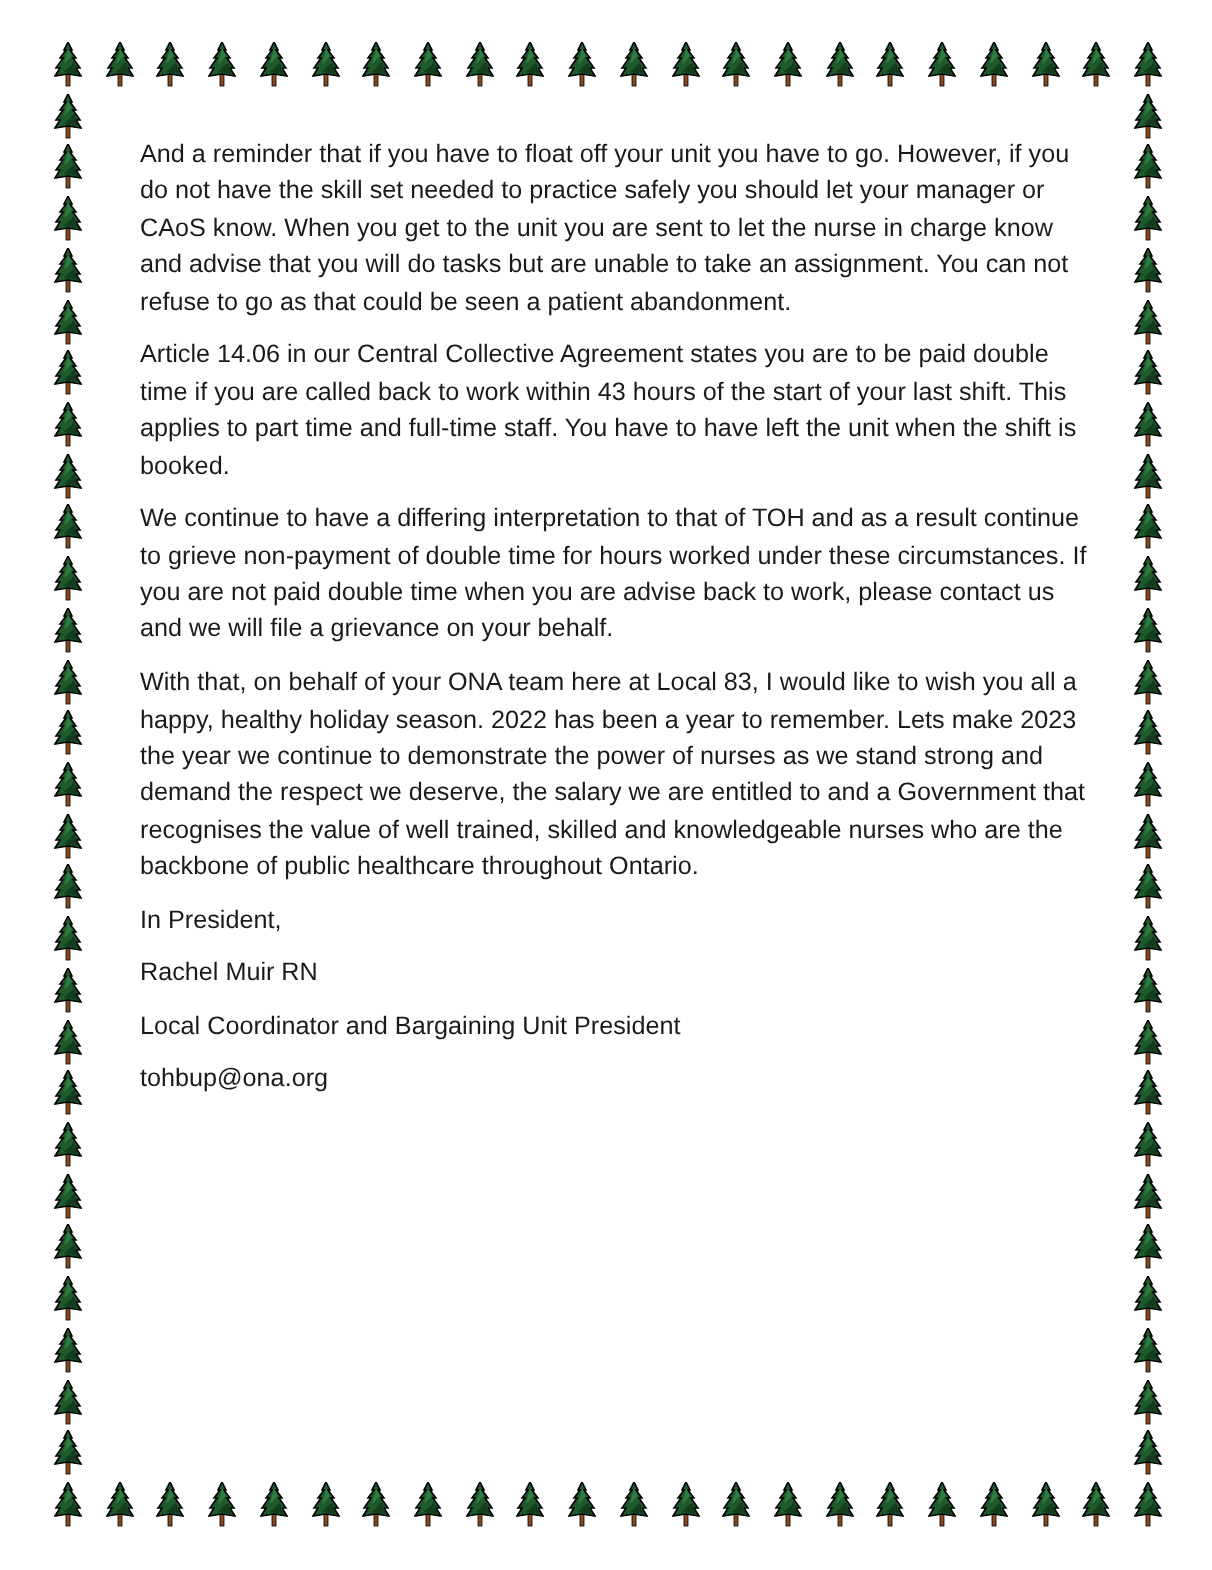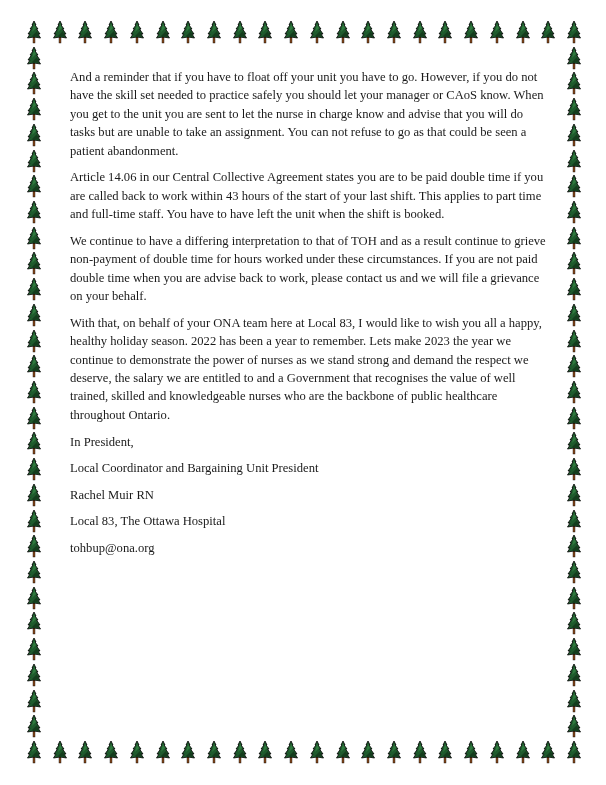--- a/index.html
+++ b/index.html
@@ -2,21 +2,21 @@
 <html><head>
 <meta charset="utf-8">
 <style>
   html, body { margin: 0; padding: 0; background: #ffffff; }
   body { width: 606px; height: 785px; position: relative; overflow: hidden; }
   .page { position: absolute; left: 0; top: 0; width: 606px; height: 785px; background: #fff; }
   .border { position: absolute; left: 0; top: 0; width: 606px; height: 785px; }
   .tree { position: absolute; width: 14px; height: 23px; }
   .content {
     position: absolute; left: 70px; top: 68px; width: 480px;
-    font-family: Liberation Serif, serif; font-size: 12.6px; color: #1a1a1a;
+    font-family: Liberation Sans, sans-serif; font-size: 12.6px; color: #1a1a1a;
     line-height: 18.4px;
   }
   .content p { margin: 0 0 8.3px 0; }
   .sig p { margin: 0 0 8.1px 0; }
   .logo { position: absolute; left: 158px; top: 638px; width: 310px; height: 40px; }
   .logo-text {
     position: absolute; left: 70px; top: 8px;
     font-family: "Liberation Sans", sans-serif; font-weight: bold; font-size: 17.5px;
     color: #a6195e; letter-spacing: -0.2px; white-space: nowrap;
     transform: scaleX(0.9); transform-origin: left center;
@@ -618,20 +618,19 @@
         </svg></div>
     </div>
 
   <div class="content">
     <p>And a reminder that if you have to float off your unit you have to go.  However, if you do not have the skill set needed to practice safely you should let your manager or CAoS know.  When you get to the unit you are sent to let the nurse in charge know and advise that you will do tasks but are unable to take an assignment.  You can not refuse to go as that could be seen a patient abandonment.</p>
     <p>Article 14.06 in our Central Collective Agreement states you are to be paid double time if you are called back to work within 43 hours of the start of your last shift.  This applies to part time and full-time staff.  You have to have left the unit when the shift is booked.</p>
     <p>We continue to have a differing interpretation to that of TOH and as a result continue to grieve non-payment of double time for hours worked under these circumstances.  If you are not paid double time when you are advise back to work, please contact us and we will file a grievance on your behalf.</p>
     <p>With that, on behalf of your ONA team here at Local 83, I would like to wish you all a happy, healthy holiday season.  2022 has been a year to remember.  Lets make 2023 the year we continue to demonstrate the power of nurses as we stand strong and demand the respect we deserve, the salary we are entitled to and a Government that recognises the value of well trained, skilled and knowledgeable nurses who are the backbone of public healthcare throughout Ontario.</p>
     <div class="sig">
       <p>In President,</p>
+      <p>Rachel Muir RN</p>
       <p>Local Coordinator and Bargaining Unit President</p>
-      <p>Rachel Muir RN</p>
-      <p>Local 83, The Ottawa Hospital</p>
       <p>tohbup@ona.org</p>
     </div>
   </div>
 
 </div>
 
 </body></html>

